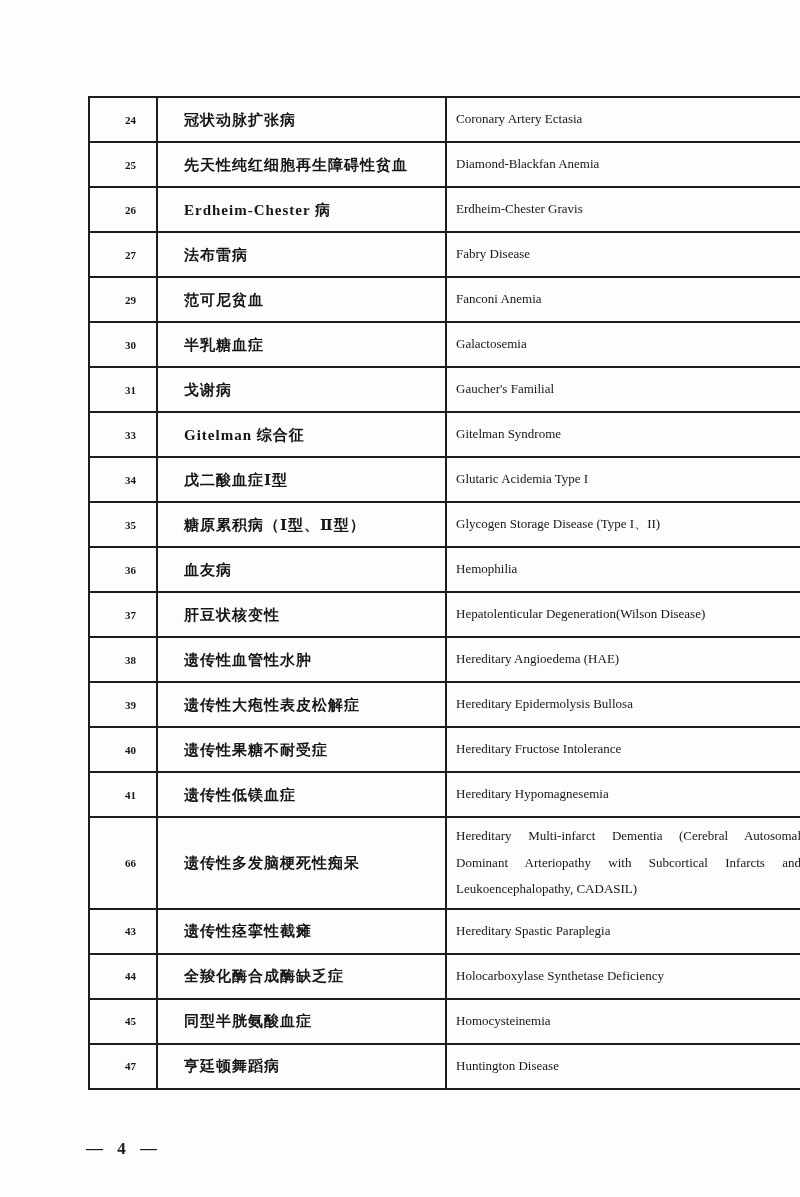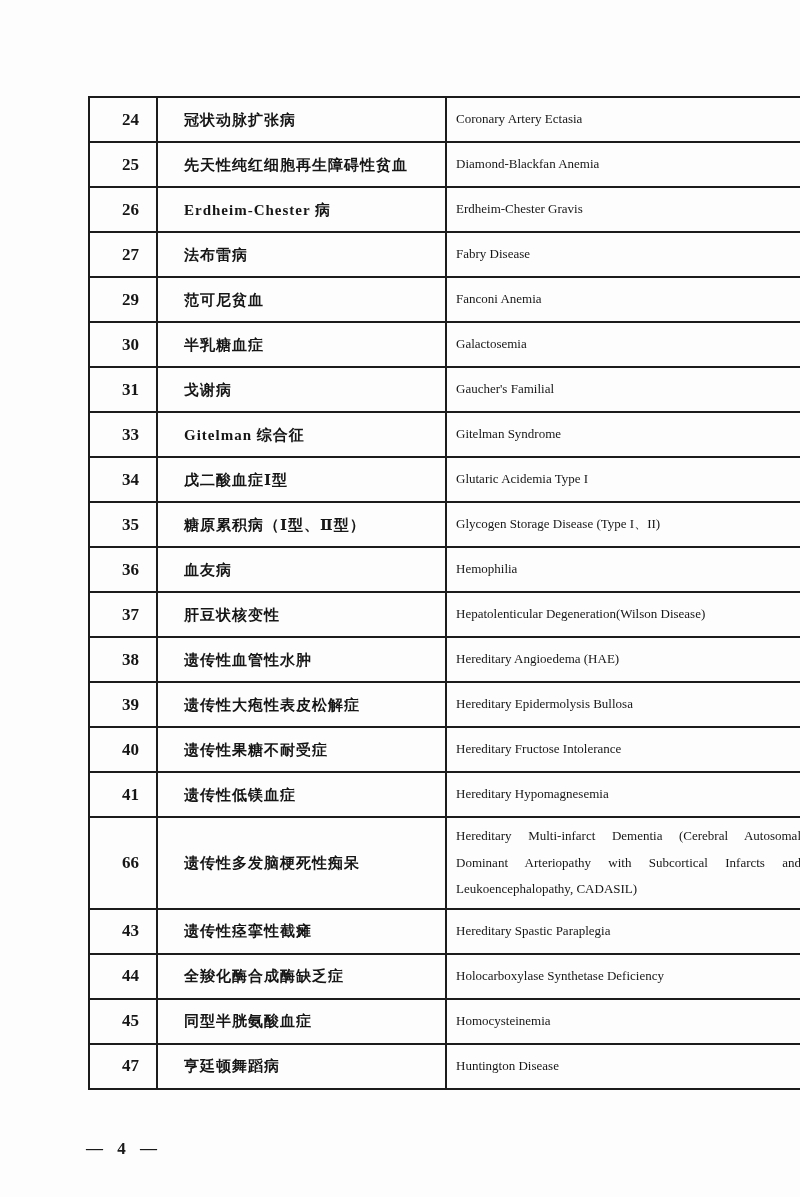--- a/index.html
+++ b/index.html
@@ -29,21 +29,21 @@
   }
   table.disease-table td {
     border: 2px solid #1c1c1c;
     vertical-align: middle;
     height: 33px;
   }
   td.cell-no {
     width: 49px;
     text-align: center;
     font-weight: bold;
-    font-size: 17px;
+    font-size: 11px;
     padding-left: 16px;
   }
   td.cell-zh {
     width: 253px;
     padding: 5px 8px 5px 26px;
     font-weight: bold;
     font-size: 15px;
     letter-spacing: 1px;
     line-height: 1.6;
   }

